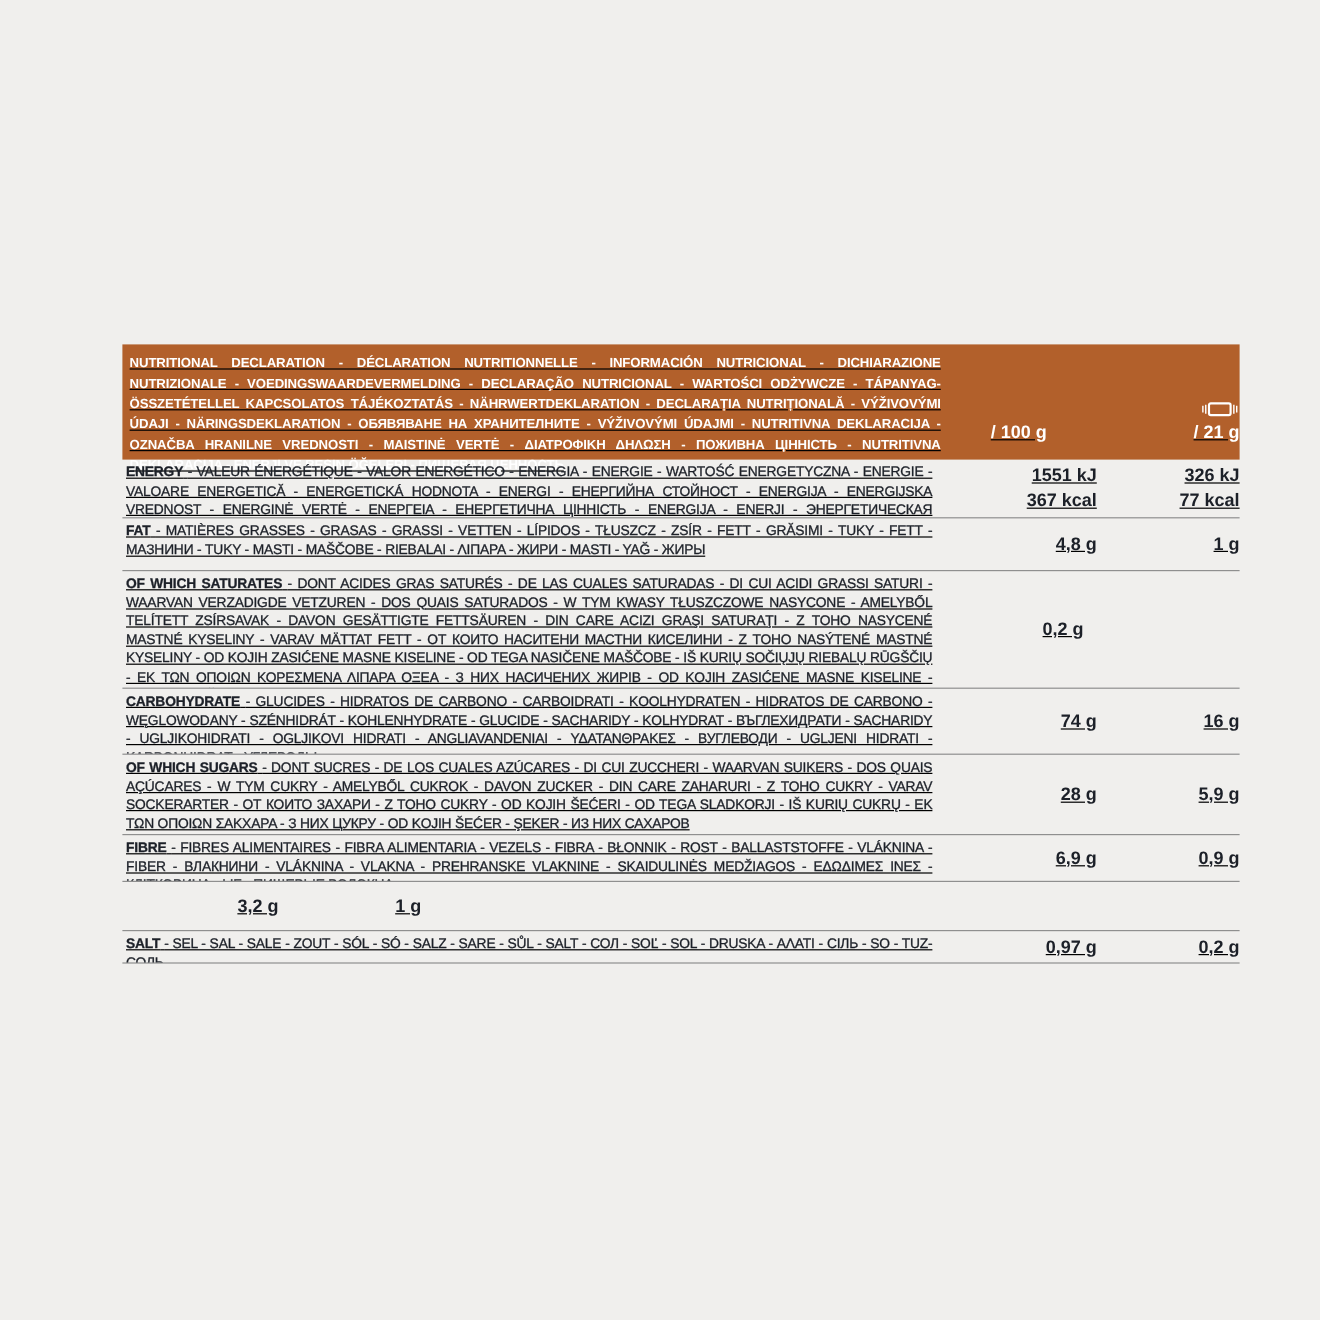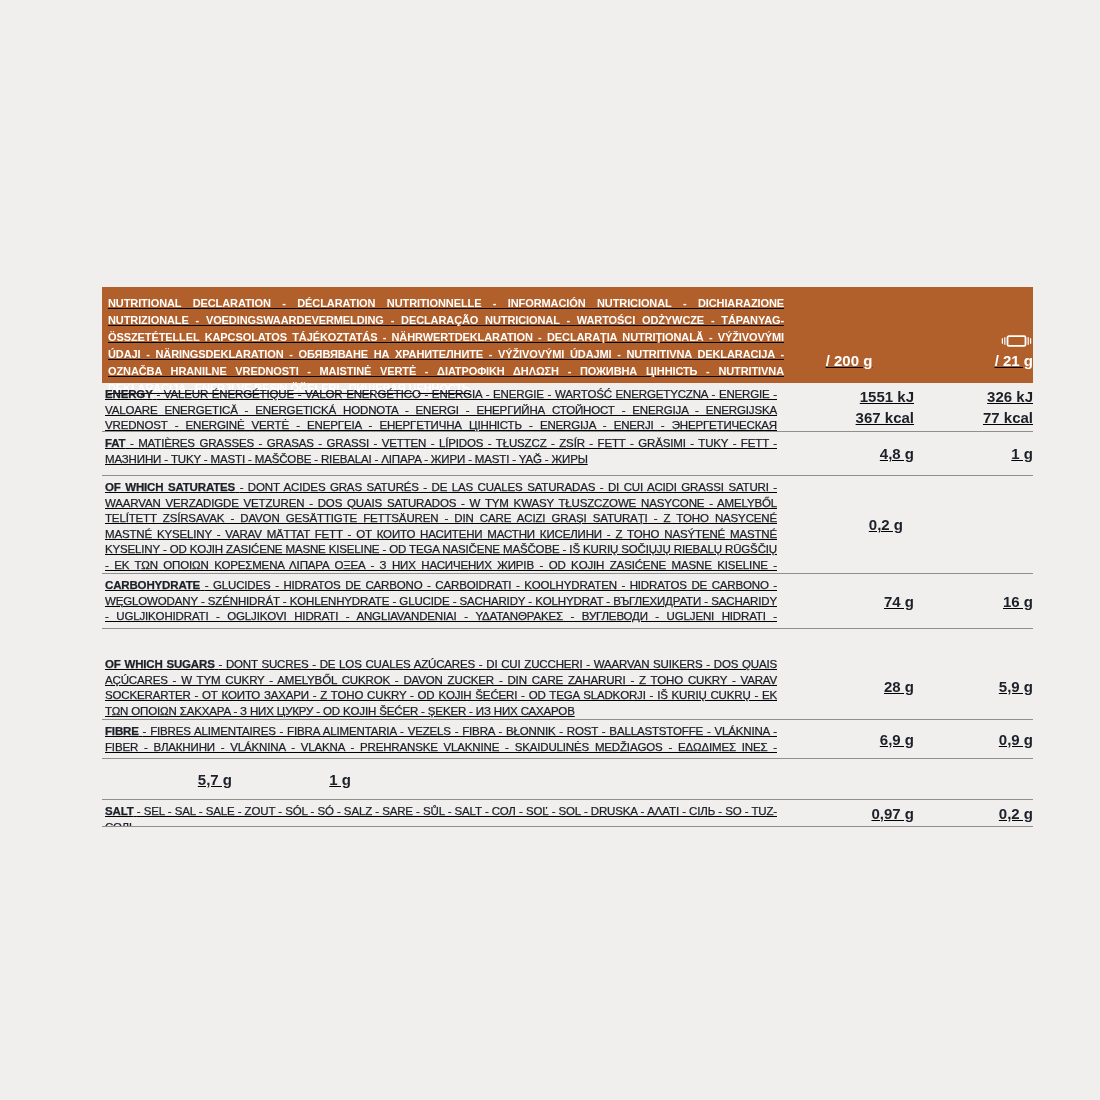--- a/index.html
+++ b/index.html
@@ -53,21 +53,21 @@
   
   .nt-row {
     display: flex;
     border-bottom: 1px solid var(--divider);
     background: transparent;
   }
   .r-energy   { height: 49px; }
   .r-fat      { height: 44px; }
   .r-sat      { height: 98px; }
   .r-carb     { height: 55px; }
-  .r-sugars   { height: 67px; margin-top: 24px; }
+  .r-sugars   { height: 67px; }
   .r-fibre    { height: 39px; }
   .r-protein  { height: 41px; }
   .r-salt     { height: 27px; }
   .nt-label {
     width: 682px;
     padding: 4px 7px 0 3px;
     font-size: 11.5px;
     line-height: 15.5px;
     color: var(--ink);
     text-align: justify;
@@ -91,21 +91,21 @@
   .vcol-21 { width: 119px; }
 </style>
 </head>
 <body>
 
 <div class="nutrition-table">
 
   <div class="nt-header">
     <div class="nt-header-title">NUTRITIONAL DECLARATION - DÉCLARATION NUTRITIONNELLE - INFORMACIÓN NUTRICIONAL - DICHIARAZIONE NUTRIZIONALE - VOEDINGSWAARDEVERMELDING - DECLARAÇÃO NUTRICIONAL - WARTOŚCI ODŻYWCZE - TÁPANYAG-ÖSSZETÉTELLEL KAPCSOLATOS TÁJÉKOZTATÁS - NÄHRWERTDEKLARATION - DECLARAȚIA NUTRIȚIONALĂ - VÝŽIVOVÝMI ÚDAJI - NÄRINGSDEKLARATION - ОБЯВЯВАНЕ НА ХРАНИТЕЛНИТЕ - VÝŽIVOVÝMI ÚDAJMI - NUTRITIVNA DEKLARACIJA - OZNAČBA HRANILNE VREDNOSTI - MAISTINĖ VERTĖ - ΔΙΑΤΡΟΦΙΚΗ ΔΗΛΩΣΗ - ПОЖИВНА ЦІННІСТЬ - NUTRITIVNA DEKLARACIJA - ENERJI VE BESIN ÖĞELERI - ПИЩЕВАЯ ЦЕННОСТЬ</div>
     <div class="hcol hcol-100">
-      <span>/ 200 g</span>
+      <span>/ 100 g</span>
     </div>
     <div class="hcol hcol-21">
       <span class="bar-icon-wrap">
         <svg width="33" height="16" viewBox="0 0 44 20">
           <rect x="10" y="3.5" width="24" height="13" rx="2" fill="none" stroke="#ffffff" stroke-width="2.4"></rect>
           <line x1="3.2" y1="6.2" x2="3.2" y2="13.8" stroke="#ffffff" stroke-width="1.6"></line>
           <line x1="6.4" y1="5" x2="6.4" y2="15" stroke="#ffffff" stroke-width="1.6"></line>
           <line x1="40.8" y1="6.2" x2="40.8" y2="13.8" stroke="#ffffff" stroke-width="1.6"></line>
           <line x1="37.6" y1="5" x2="37.6" y2="15" stroke="#ffffff" stroke-width="1.6"></line>
         </svg>
@@ -186,21 +186,21 @@
     <div class="nt-val vcol-100">
       <div>6,9 g</div>
     </div>
     <div class="nt-val vcol-21">
       <div>0,9 g</div>
     </div>
   </div>
 
   <div class="nt-row r-protein">
     <div class="nt-val vcol-100">
-      <div>5,7 g</div>
+      <div>3,2 g</div>
     </div>
     <div class="nt-val vcol-21">
       <div>1 g</div>
     </div>
   </div>
 
   <div class="nt-row r-salt">
     <div class="nt-label">
       <span class="lead">SALT</span>
       <span>- SEL - SAL - SALE - ZOUT - SÓL - SÓ - SALZ - SARE - SŮL - SALT - СОЛ - SOĽ - SOL - DRUSKA - ΑΛΑΤΙ - СІЛЬ - SO - TUZ- СОЛЬ</span>

